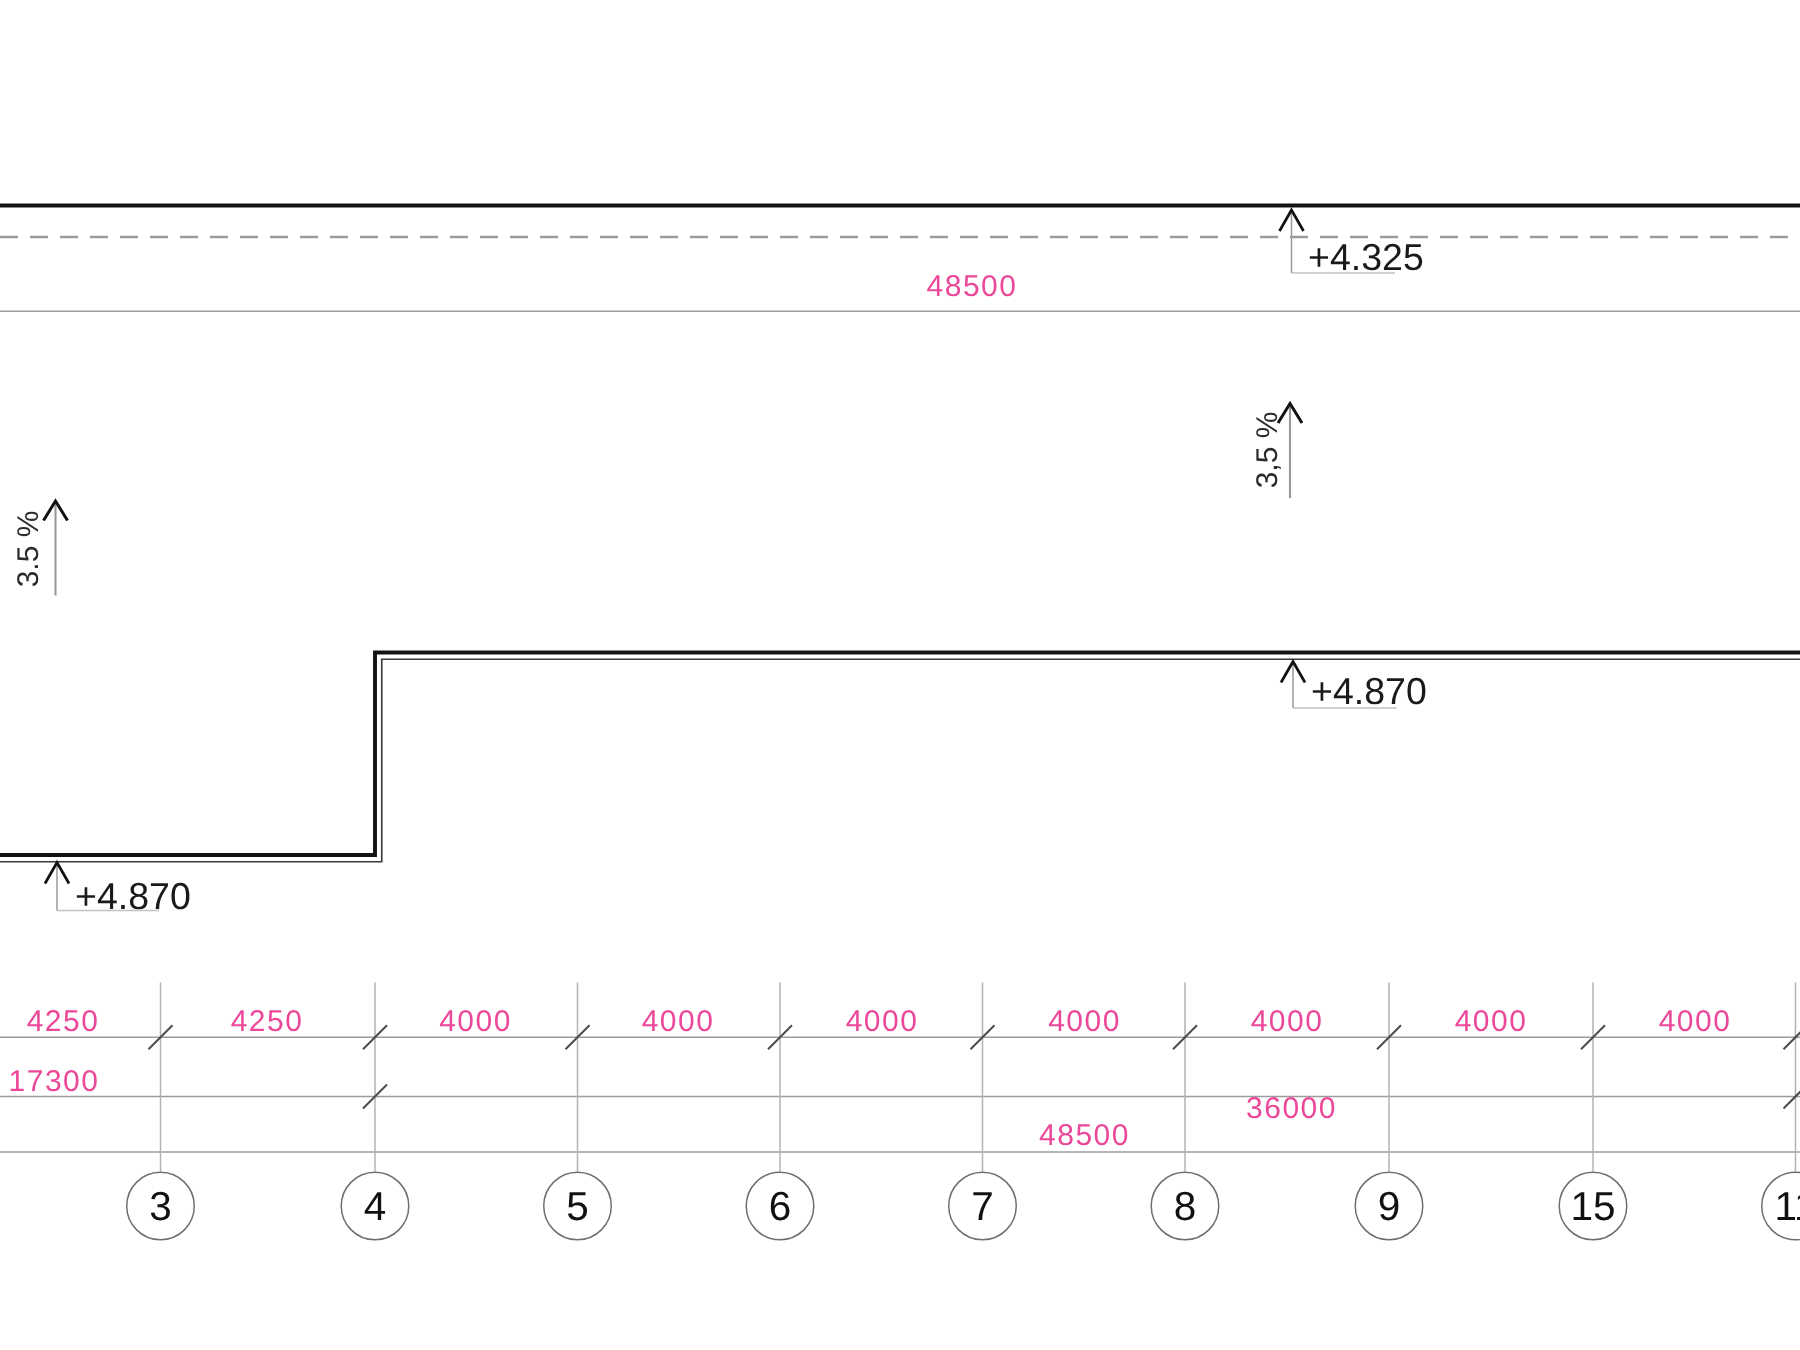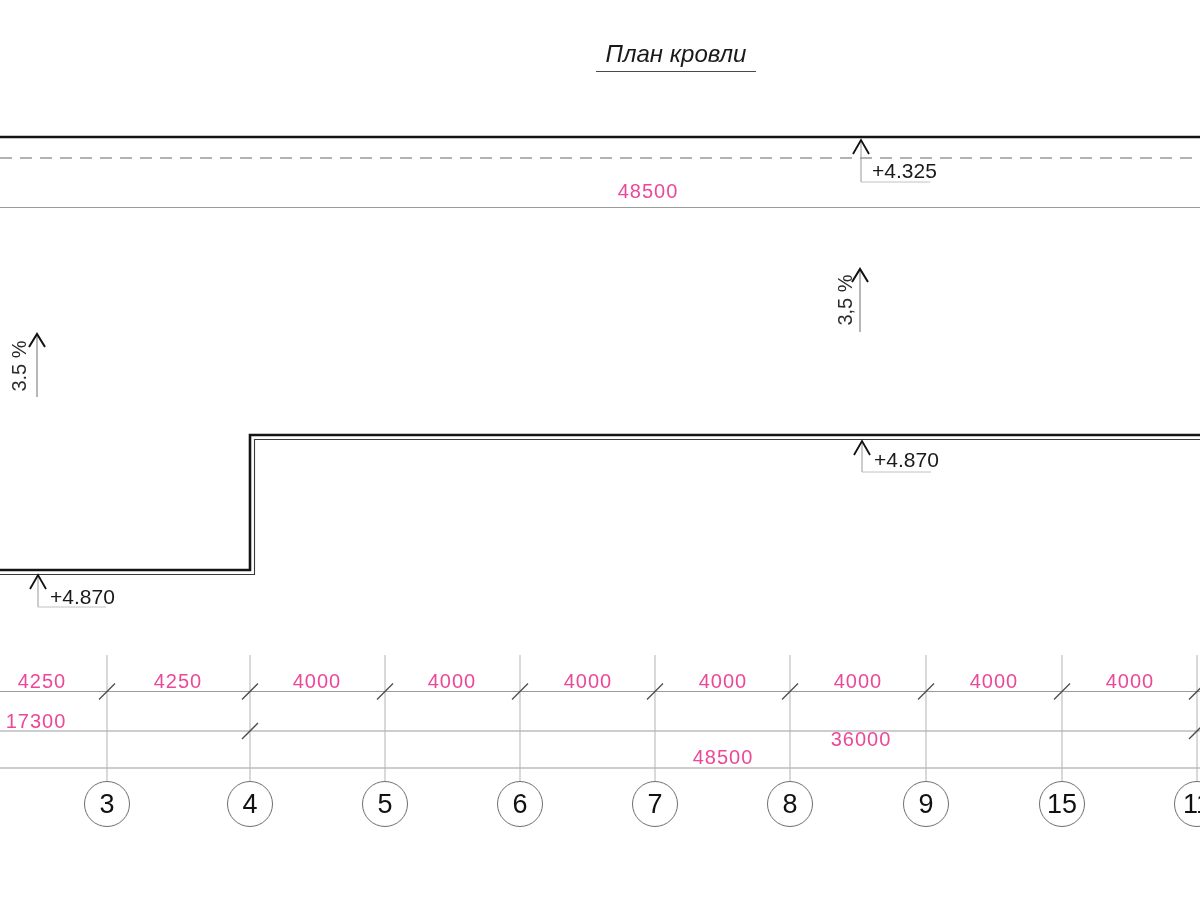--- a/index.html
+++ b/index.html
@@ -11,21 +11,21 @@
   .title{
     position:absolute;left:596px;top:40px;width:160px;text-align:center;
     font-size:24px;font-style:italic;color:#1a1a1a;
     border-bottom:1.5px solid #4a4a4a;padding-bottom:3px;white-space:nowrap;
   }
   .dim-label{
     position:absolute;transform:translateX(-50%);font-size:20px;
     color:#ec4899;white-space:nowrap;letter-spacing:1px;line-height:1;
   }
   .elev-label{
-    position:absolute;font-size:21px;color:#1a1a1a;white-space:nowrap;line-height:1;
+    position:absolute;font-size:25px;color:#1a1a1a;white-space:nowrap;line-height:1;
   }
   .slope-label{
     position:absolute;font-size:20px;color:#2b2b2b;text-align:center;
     transform:rotate(-90deg);white-space:nowrap;line-height:1;
   }
   .grid-bubble{
     position:absolute;width:46px;height:46px;border:1.3px solid #6e6e6e;
     border-radius:50%;background:#fff;display:flex;align-items:center;
     justify-content:center;font-size:27px;color:#111;box-sizing:border-box;
   }
@@ -82,21 +82,20 @@
       <line x1="926" y1="655" x2="926" y2="781" stroke="#b3b3b3" stroke-width="1"></line>
       <line x1="918" y1="699.5" x2="934" y2="683.5" stroke="#4a4a4a" stroke-width="1.3"></line>
       <line x1="1062" y1="655" x2="1062" y2="781" stroke="#b3b3b3" stroke-width="1"></line>
       <line x1="1054" y1="699.5" x2="1070" y2="683.5" stroke="#4a4a4a" stroke-width="1.3"></line>
       <line x1="1197" y1="655" x2="1197" y2="781" stroke="#b3b3b3" stroke-width="1"></line>
       <line x1="1189" y1="699.5" x2="1205" y2="683.5" stroke="#4a4a4a" stroke-width="1.3"></line>
       <line x1="242" y1="739" x2="258" y2="723" stroke="#4a4a4a" stroke-width="1.3"></line>
       <line x1="1189" y1="739" x2="1205" y2="723" stroke="#4a4a4a" stroke-width="1.3"></line>
     </svg>
 
-  <div class="title">План кровли</div>
 
   <div class="elev-label" style="left:872px;top:160px">+4.325</div>
   <div class="elev-label" style="left:874px;top:449px">+4.870</div>
   <div class="elev-label" style="left:50px;top:586px">+4.870</div>
 
   <div class="slope-label" style="left:-21px;top:356px;width:80px">3.5 %</div>
   <div class="slope-label" style="left:800px;top:290px;width:90px">3,5 %</div>
 
 <div class="dim-label" style="left: 648px; top: 181px;">48500</div>
     <div class="dim-label" style="left: 42px; top: 671px;">4250</div>

